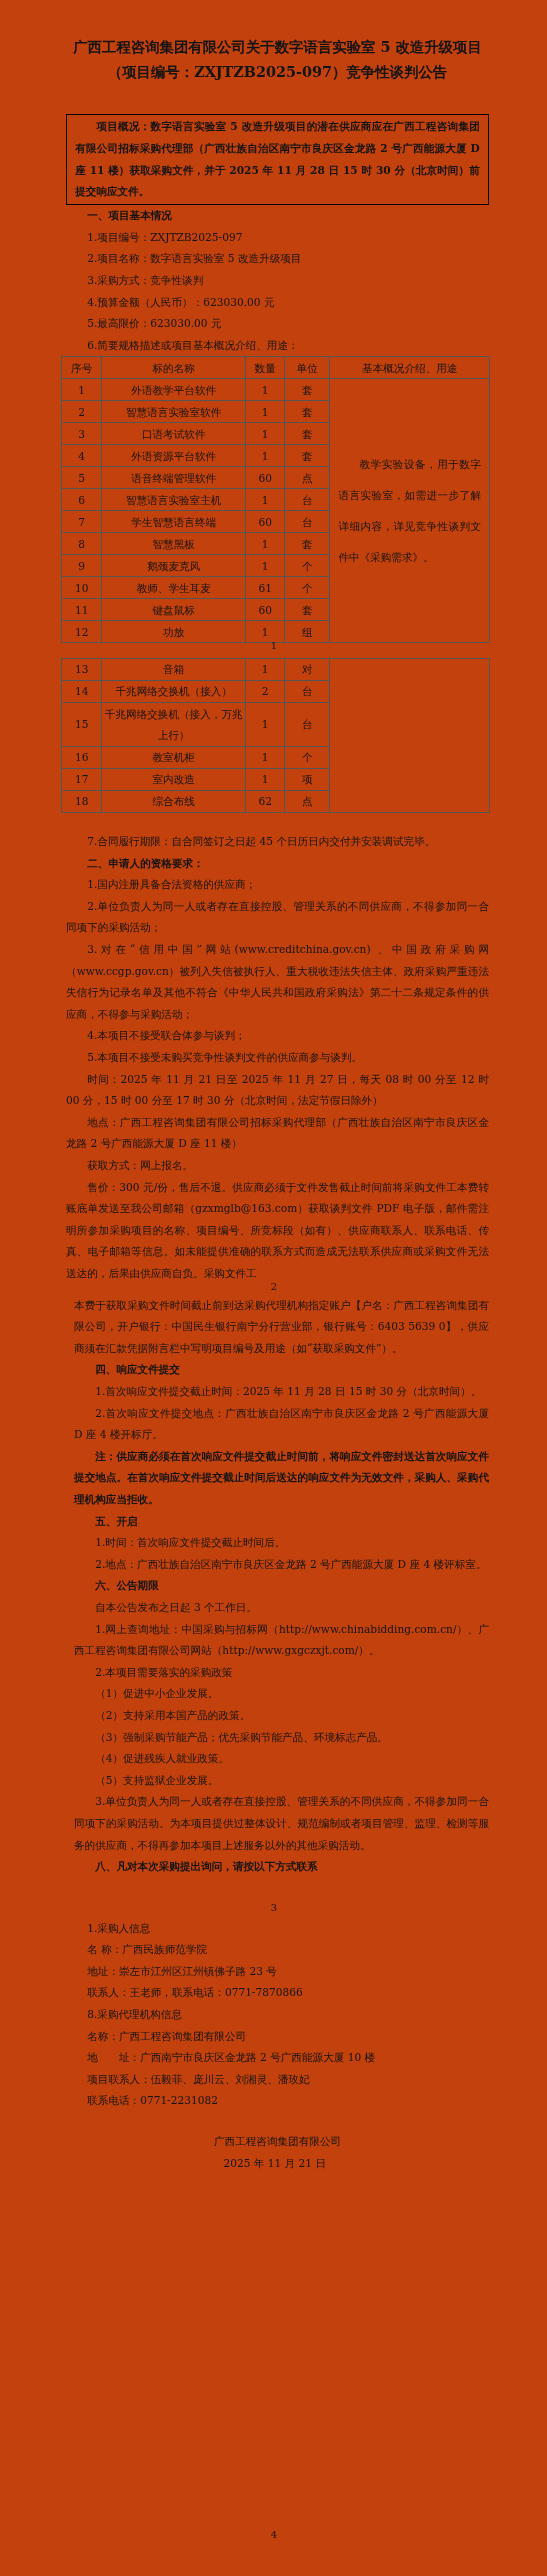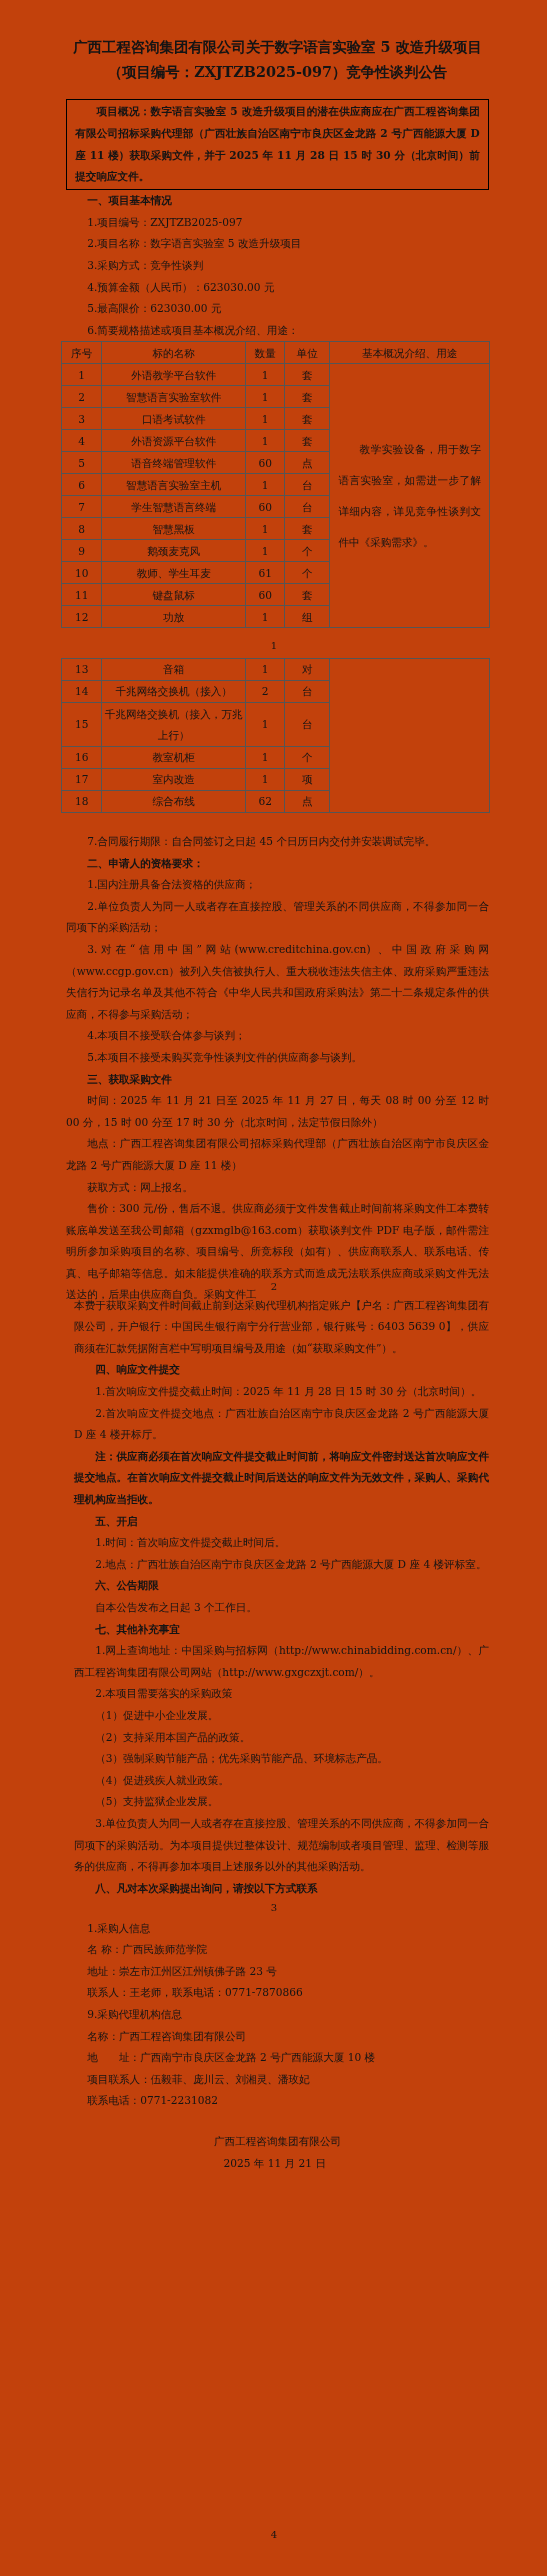--- a/index.html
+++ b/index.html
@@ -26,21 +26,21 @@
   .b { font-weight: 700; }
   .title-block { text-align: center; padding-top: 34px; }
   .title-line {
     font-size: 14.4px;
     font-weight: 700;
     line-height: 25px;
     white-space: nowrap;
   }
   .overview-box {
     border: 0.7px solid #000;
-    margin-top: 15px;
+    margin-top: 30px;
     padding: 1.4px 8.2px;
   }
   .overview-box .line { font-weight: 700; }
   table.goods {
     border-collapse: collapse;
     table-layout: fixed;
     width: 428px;
     margin-left: -4.8px;
   }
   .goods th, .goods td {
@@ -242,62 +242,60 @@
       </tbody>
         </table>
 
       <p class="line ind" style="margin-top:18px">7.合同履行期限：自合同签订之日起 45 个日历日内交付并安装调试完毕。</p>
       <p class="line ind b">二、申请人的资格要求：</p>
       <p class="line ind">1.国内注册具备合法资格的供应商；</p>
       <p class="line ind">2.单位负责人为同一人或者存在直接控股、管理关系的不同供应商，不得参加同一合同项下的采购活动；</p>
       <p class="line ind">3.对在“信用中国”网站(www.creditchina.gov.cn) 、中国政府采购网（www.ccgp.gov.cn）被列入失信被执行人、重大税收违法失信主体、政府采购严重违法失信行为记录名单及其他不符合《中华人民共和国政府采购法》第二十二条规定条件的供应商，不得参与采购活动；</p>
       <p class="line ind">4.本项目不接受联合体参与谈判；</p>
       <p class="line ind">5.本项目不接受未购买竞争性谈判文件的供应商参与谈判。</p>
-      <p class="line ind b">三、获取采购文件</p>
       <p class="line ind">时间：2025 年 11 月 21 日至 2025 年 11 月 27 日，每天 08 时 00 分至 12 时 00 分，15 时 00 分至 17 时 30 分（北京时间，法定节假日除外）</p>
       <p class="line ind">地点：广西工程咨询集团有限公司招标采购代理部（广西壮族自治区南宁市良庆区金龙路 2 号广西能源大厦 D 座 11 楼）</p>
       <p class="line ind">获取方式：网上报名。</p>
       <p class="line ind">售价：300 元/份，售后不退。供应商必须于文件发售截止时间前将采购文件工本费转账底单发送至我公司邮箱（gzxmglb@163.com）获取谈判文件 PDF 电子版，邮件需注明所参加采购项目的名称、项目编号、所竞标段（如有）、供应商联系人、联系电话、传真、电子邮箱等信息。如未能提供准确的联系方式而造成无法联系供应商或采购文件无法送达的，后果由供应商自负。采购文件工</p>
     </div>
     <div class="pagenum" style="top:629px">2</div>
   </section>
 
   <section class="page" style="top:1294px; height:623px;padding-left:8px;">
     <div class="content" style="padding-top:0.7px">
       <p class="line">本费于获取采购文件时间截止前到达采购代理机构指定账户【户名：广西工程咨询集团有限公司，开户银行：中国民生银行南宁分行营业部，银行账号：6403 5639 0】，供应商须在汇款凭据附言栏中写明项目编号及用途（如“获取采购文件”）。</p>
       <p class="line ind b">四、响应文件提交</p>
       <p class="line ind">1.首次响应文件提交截止时间：2025 年 11 月 28 日 15 时 30 分（北京时间）。</p>
       <p class="line ind">2.首次响应文件提交地点：广西壮族自治区南宁市良庆区金龙路 2 号广西能源大厦 D 座 4 楼开标厅。</p>
       <p class="line ind b">注：供应商必须在首次响应文件提交截止时间前，将响应文件密封送达首次响应文件提交地点。在首次响应文件提交截止时间后送达的响应文件为无效文件，采购人、采购代理机构应当拒收。</p>
       <p class="line ind b">五、开启</p>
       <p class="line ind">1.时间：首次响应文件提交截止时间后。</p>
       <p class="line ind">2.地点：广西壮族自治区南宁市良庆区金龙路 2 号广西能源大厦 D 座 4 楼评标室。</p>
       <p class="line ind b">六、公告期限</p>
       <p class="line ind">自本公告发布之日起 3 个工作日。</p>
-      <p class="line ind b">七、其他补充事宜</p>
       <p class="line ind">1.网上查询地址：中国采购与招标网（http://www.chinabidding.com.cn/）、广西工程咨询集团有限公司网站（http://www.gxgczxjt.com/）。</p>
       <p class="line ind">2.本项目需要落实的采购政策</p>
       <p class="line ind">（1）促进中小企业发展。</p>
       <p class="line ind">（2）支持采用本国产品的政策。</p>
       <p class="line ind">（3）强制采购节能产品；优先采购节能产品、环境标志产品。</p>
       <p class="line ind">（4）促进残疾人就业政策。</p>
       <p class="line ind">（5）支持监狱企业发展。</p>
       <p class="line ind">3.单位负责人为同一人或者存在直接控股、管理关系的不同供应商，不得参加同一合同项下的采购活动。为本项目提供过整体设计、规范编制或者项目管理、监理、检测等服务的供应商，不得再参加本项目上述服务以外的其他采购活动。</p>
       <p class="line ind b">八、凡对本次采购提出询问，请按以下方式联系</p>
     </div>
     <div class="pagenum" style="top:607px">3</div>
   </section>
 
   <section class="page" style="top:1917px; height:659px;">
     <div class="content" style="padding-top:0.7px">
       <p class="line ind">1.采购人信息</p>
       <p class="line ind">名 称：广西民族师范学院</p>
       <p class="line ind">地址：崇左市江州区江州镇佛子路 23 号</p>
       <p class="line ind">联系人：王老师，联系电话：0771-7870866</p>
-      <p class="line ind">9.采购代理机构信息</p>
+      <p class="line ind">8.采购代理机构信息</p>
       <p class="line ind">名称：广西工程咨询集团有限公司</p>
       <p class="line ind">地　　址：广西南宁市良庆区金龙路 2 号广西能源大厦 10 楼</p>
       <p class="line ind">项目联系人：伍毅菲、庞川云、刘湘灵、潘玫妃</p>
       <p class="line ind">联系电话：0771-2231082</p>
       <p class="sig" style="margin-top:19px">广西工程咨询集团有限公司</p>
       <p class="sig sig-date">2025 年 11 月 21 日</p>
     </div>
     <div class="pagenum" style="top:611px">4</div>
   </section>
 

